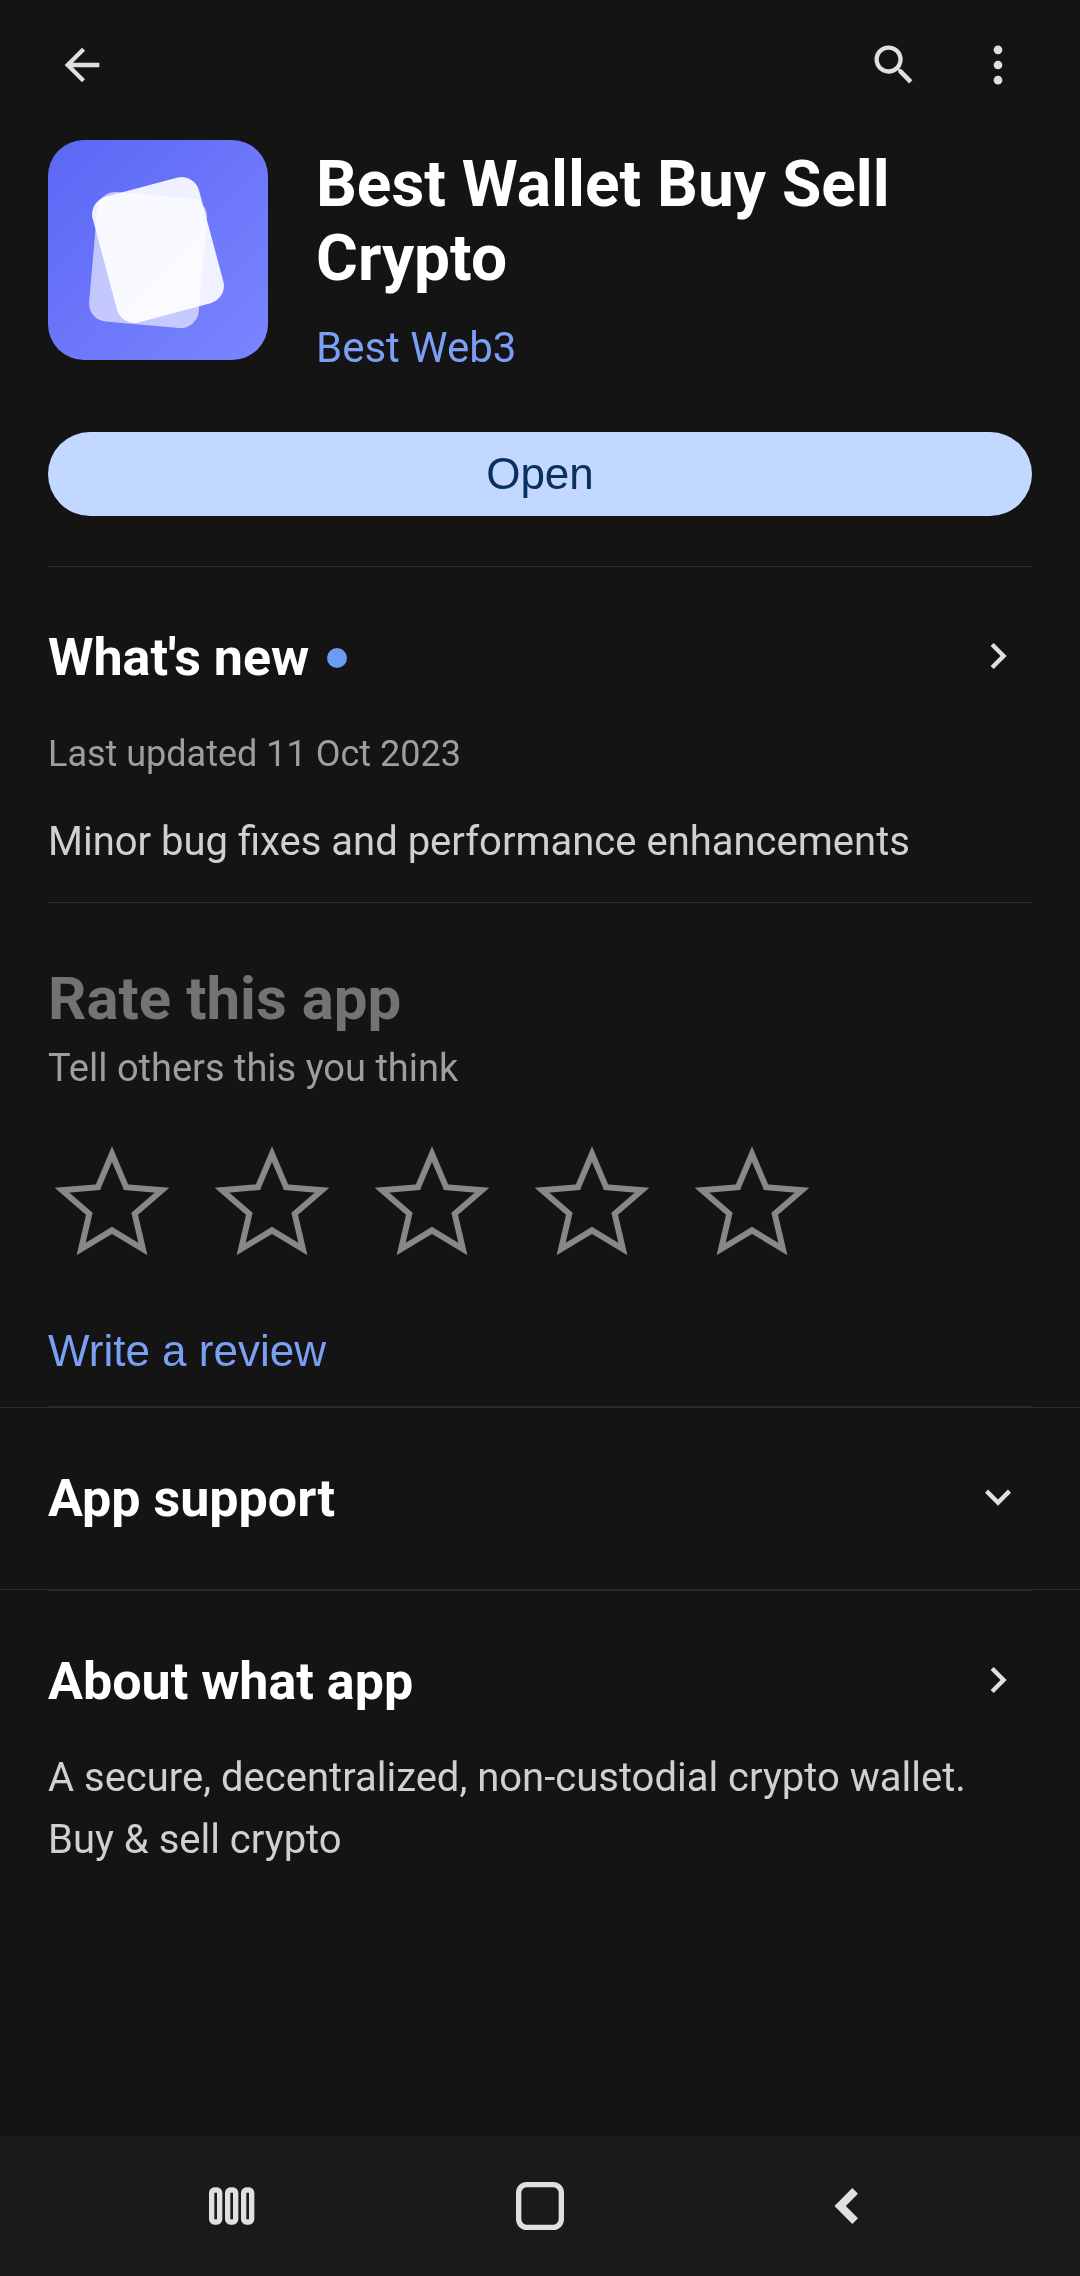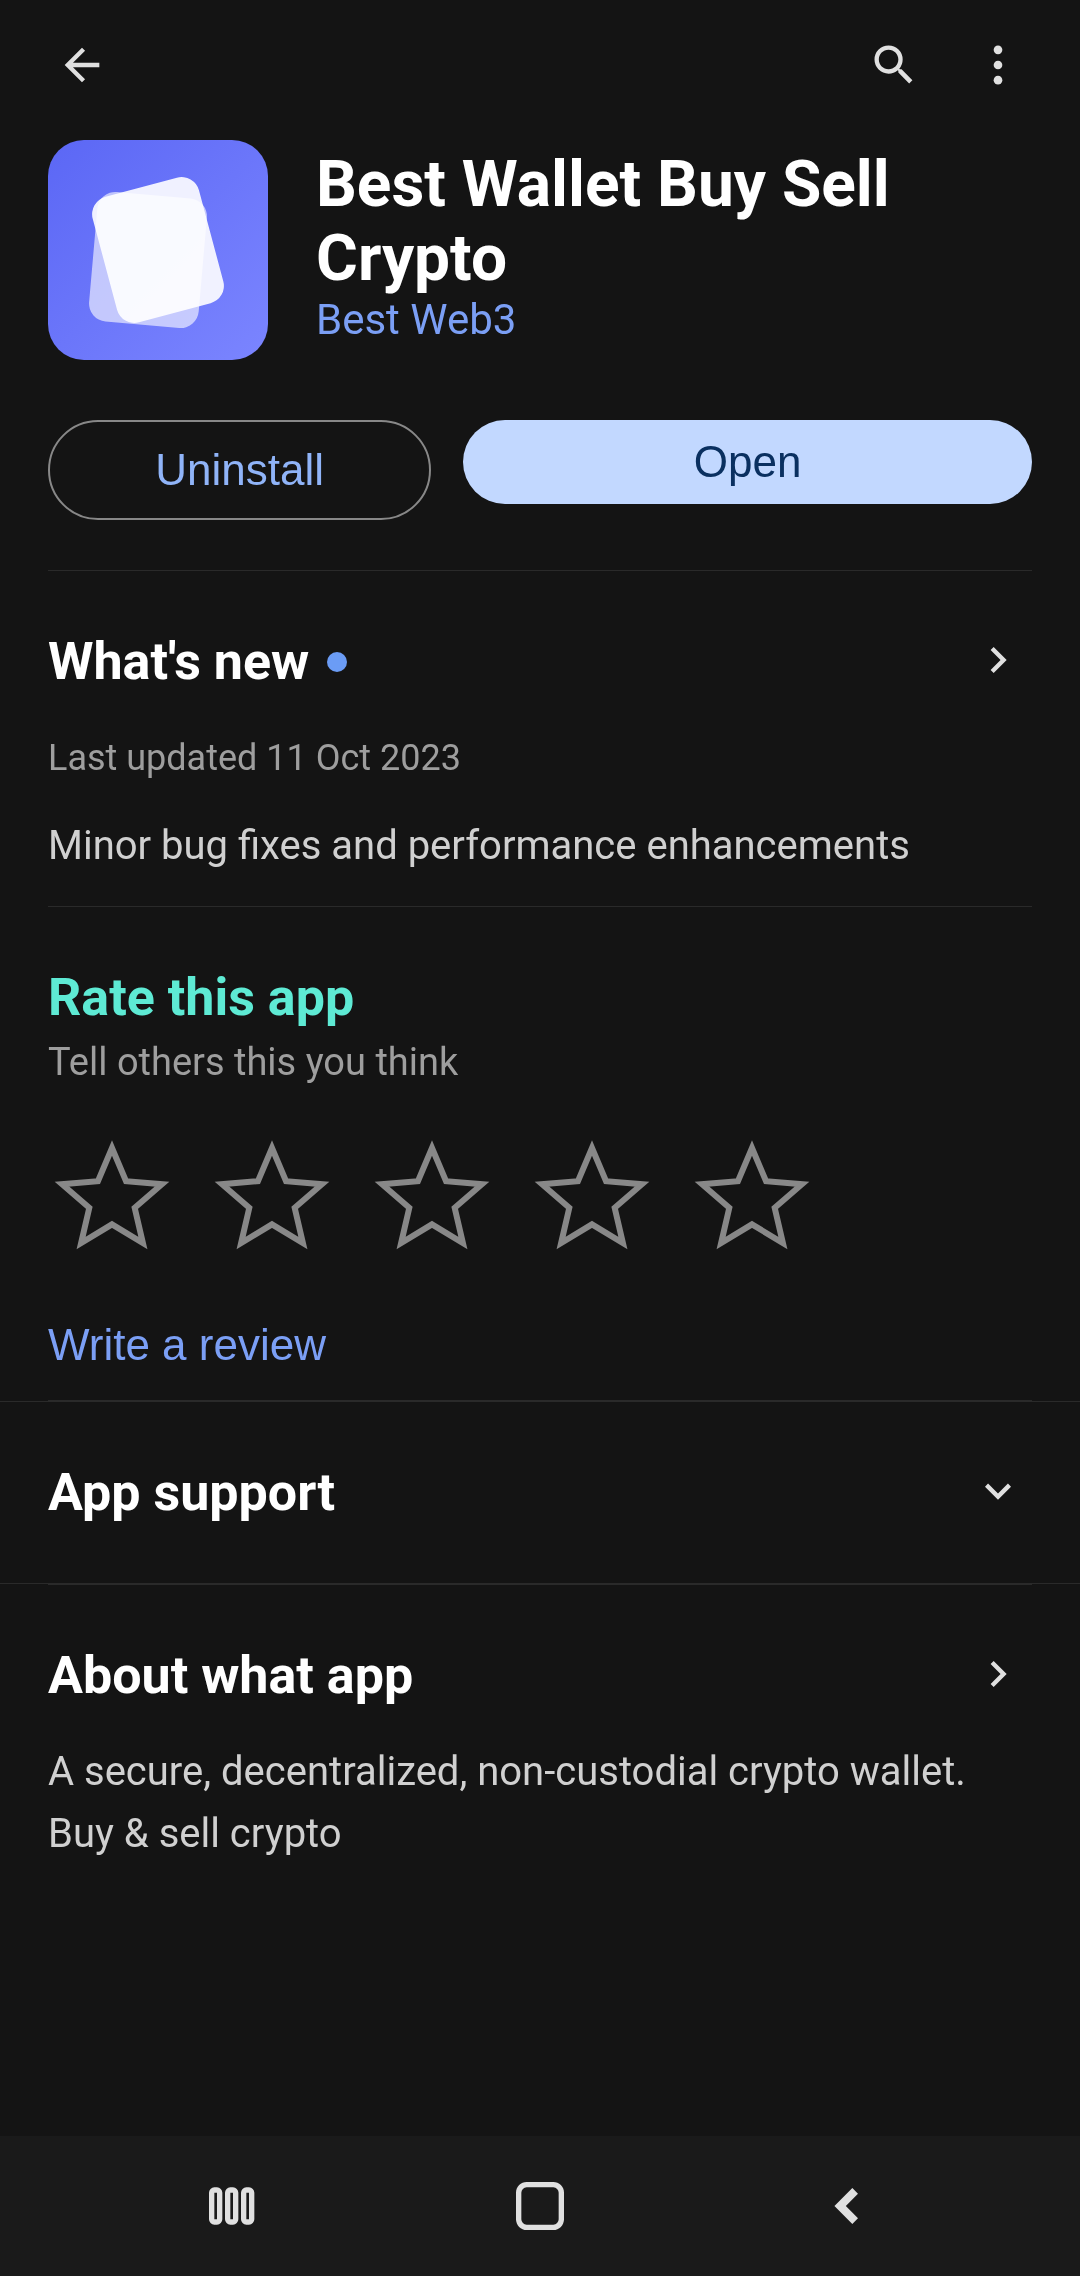--- a/index.html
+++ b/index.html
@@ -103,21 +103,21 @@
     .app-info {
       flex: 1;
       padding-top: 8px;
     }
 
     .app-title {
       font-size: 64px;
       font-weight: 700;
       line-height: 1.15;
       color: #ffffff;
-      margin-bottom: 0;
+      margin-bottom: 28px;
     }
 
     .app-developer {
       font-size: 42px;
       color: #7b9ff5;
       font-weight: 400;
     }
 
     
     .action-buttons {
@@ -216,23 +216,23 @@
       line-height: 1.5;
       margin-top: 37px;
     }
 
     
     .rate-section {
       padding: 60px 48px 30px 48px;
     }
 
     .rate-title {
-      font-size: 52px;
+      font-size: 60px;
       font-weight: 700;
-      color: #5eead4;
+      color: #737373;
       margin-bottom: 12px;
     }
 
     .rate-subtitle {
       font-size: 38px;
       color: #9e9e9e;
       margin-bottom: 50px;
     }
 
     .stars-row {
@@ -391,21 +391,20 @@
       <div class="wallet-shape"></div>
     </div>
   </div>
   <div class="app-info">
     <div class="app-title">Best Wallet Buy Sell Crypto</div>
     <div class="app-developer">Best Web3</div>
   </div>
 </div>
 
 <div class="action-buttons">
-  <button class="btn-uninstall">Uninstall</button>
   <button class="btn-open">Open</button>
 </div>
 
 <div class="divider"></div>
 
 <div class="whats-new">
   <div class="section-header">
     <div class="section-title-row">
       <span class="section-title">What's new</span>
       <div class="blue-dot"></div>

